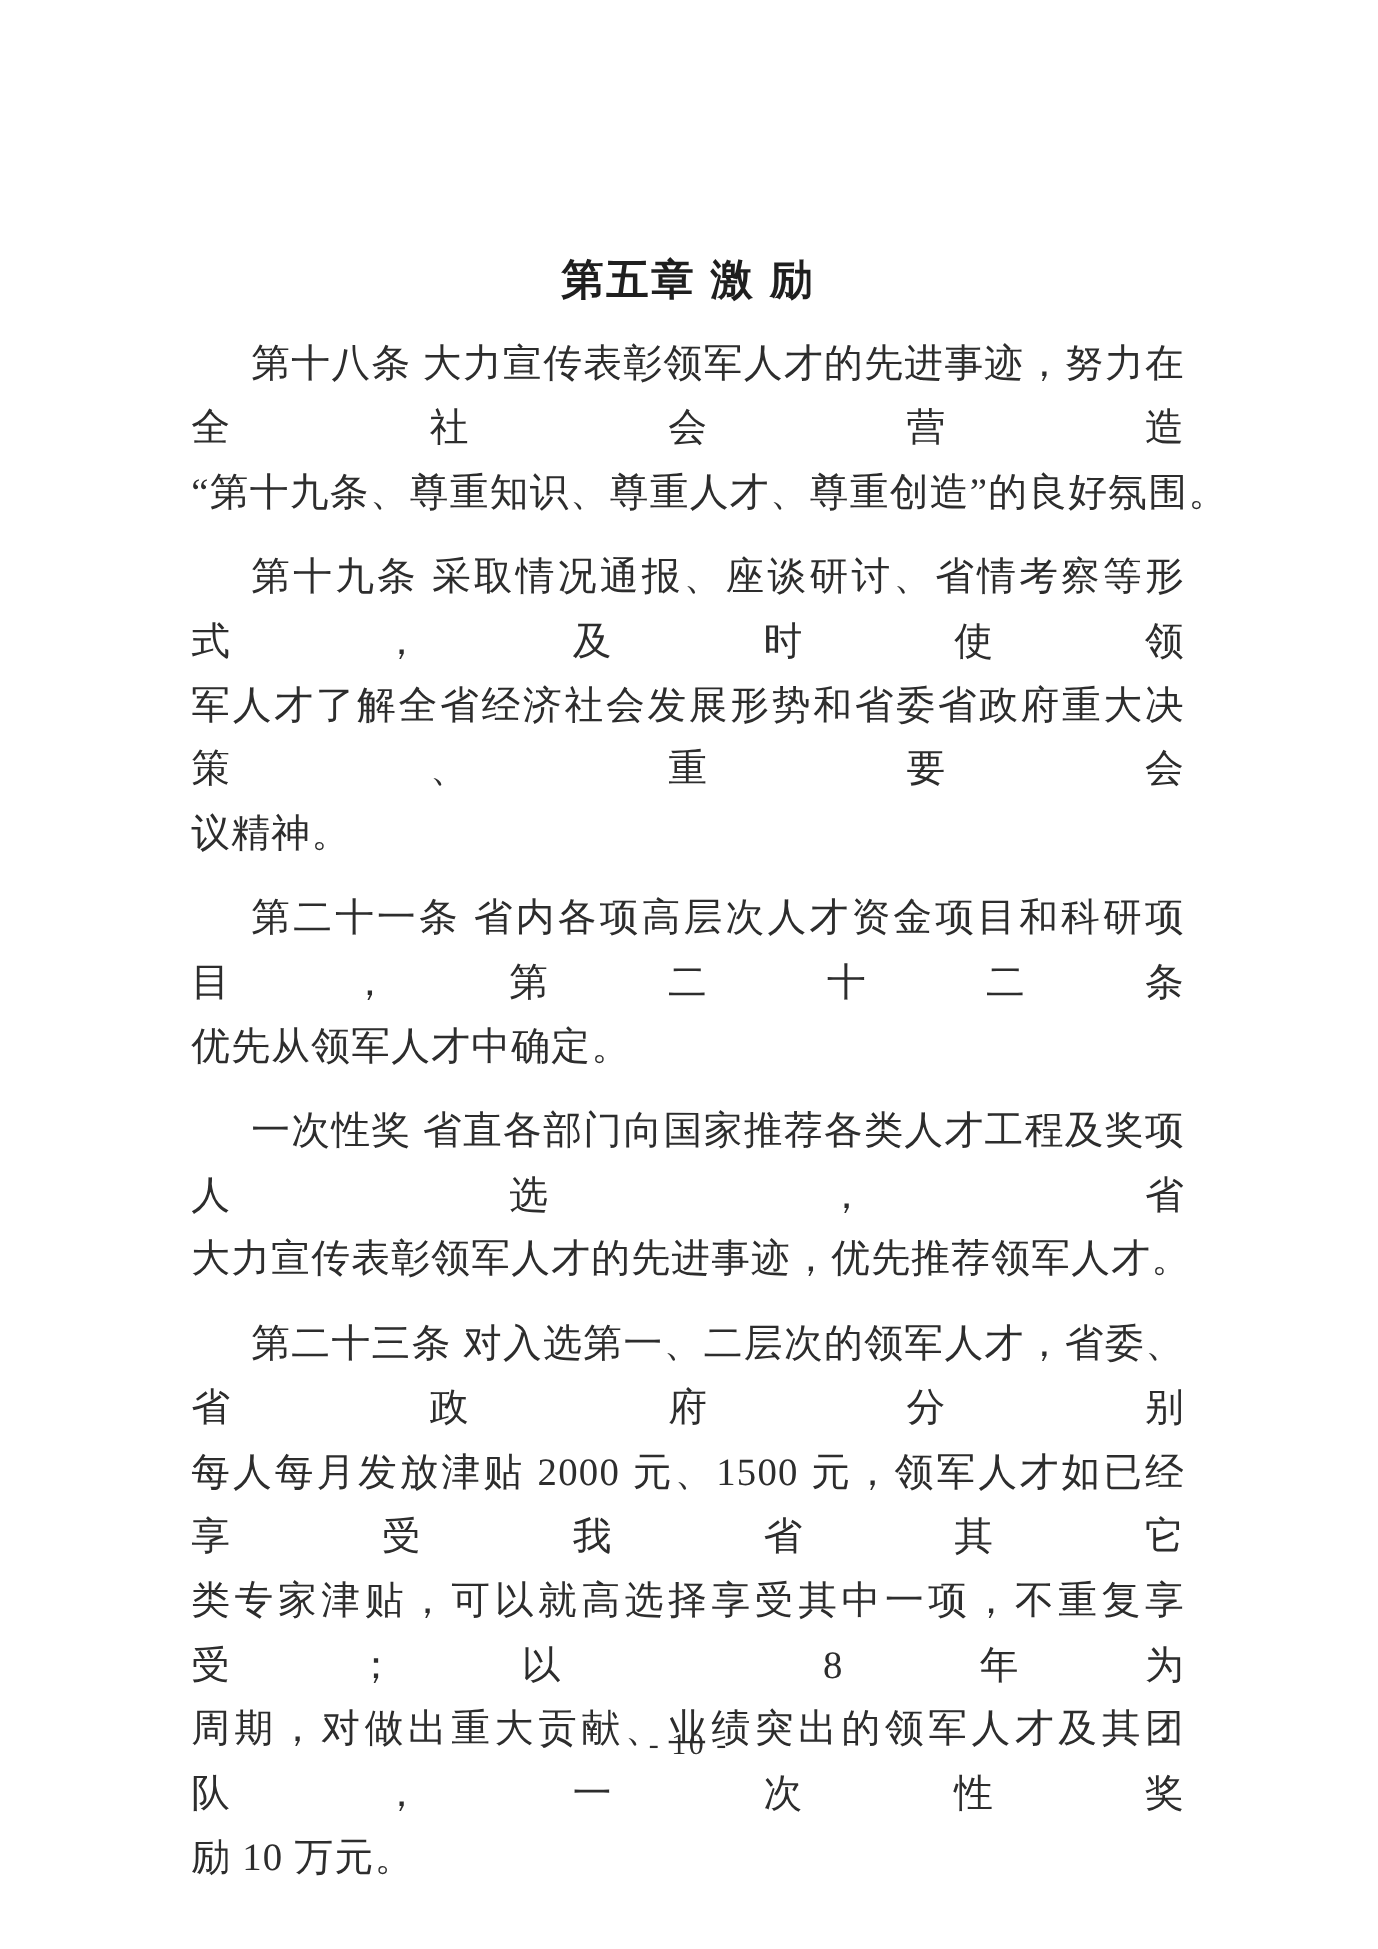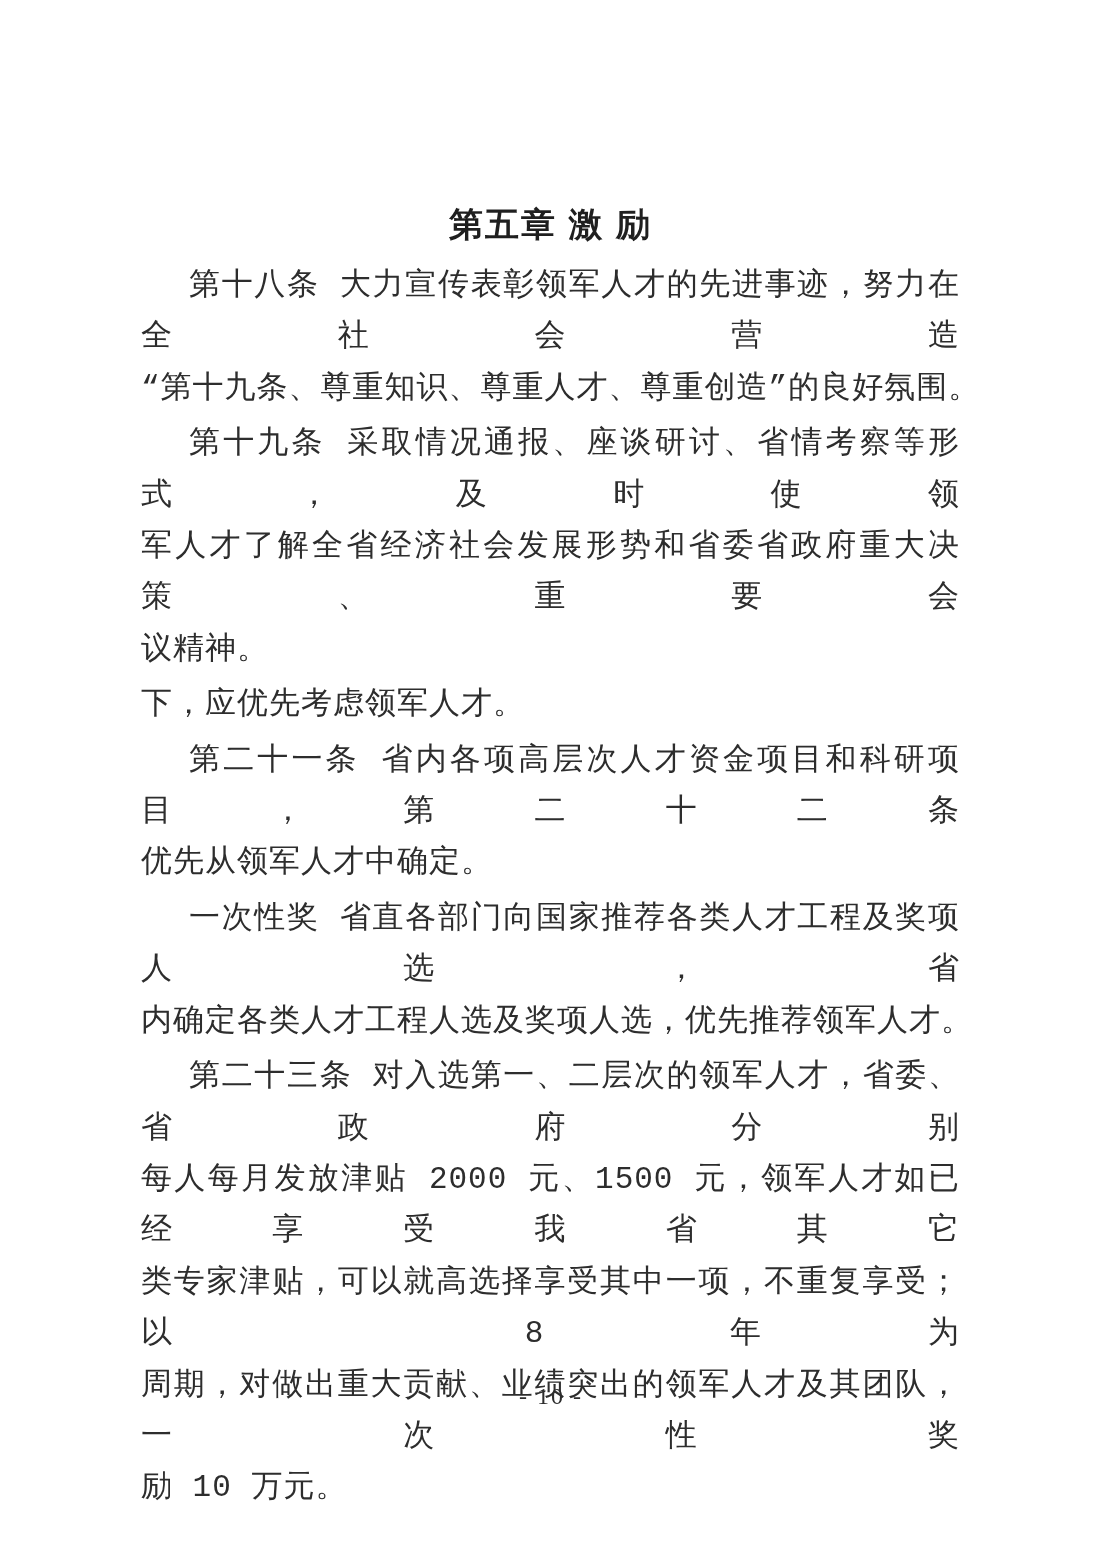--- a/index.html
+++ b/index.html
@@ -26,22 +26,21 @@
     margin: 0 0 11px 0;
     font-family: "Liberation Sans", "DejaVu Sans", sans-serif;
     font-weight: 700;
     font-size: 34px;
     line-height: 50px;
     text-align: center;
     color: #1f1f1f;
     letter-spacing: 2px;
   }
   .para {
-    margin: 4px;
-    font-family: Liberation Mono, monospace;
+    margin: 16px;
   }
   .line {
     font-size: 31px;
     line-height: 51.4px;
     letter-spacing: 1px;
     white-space: nowrap;
     color: #2d2d2d;
   }
   .line.full {
     white-space: normal;
@@ -74,29 +73,28 @@
         <div class="para">
           <div class="line first full">第十八条 大力宣传表彰领军人才的先进事迹，努力在全社会营造</div>
           <div class="line">“第十九条、尊重知识、尊重人才、尊重创造”的良好氛围。</div>
         </div>
         <div class="para">
           <div class="line first full">第十九条 采取情况通报、座谈研讨、省情考察等形式，及时使领</div>
           <div class="line full">军人才了解全省经济社会发展形势和省委省政府重大决策、重要会</div>
           <div class="line">议精神。</div>
         </div>
         <div class="para">
-          <div class="line">下，应优先考虑领军人才。</div>
         </div>
         <div class="para">
           <div class="line first full">第二十一条 省内各项高层次人才资金项目和科研项目，第二十二条</div>
           <div class="line">优先从领军人才中确定。</div>
         </div>
         <div class="para">
           <div class="line first full">一次性奖 省直各部门向国家推荐各类人才工程及奖项人选，省</div>
-          <div class="line">内确定各类人才工程人选及奖项人选，优先推荐领军人才。</div>
+          <div class="line">大力宣传表彰领军人才的先进事迹，优先推荐领军人才。</div>
         </div>
         <div class="para">
           <div class="line first full">第二十三条 对入选第一、二层次的领军人才，省委、省政府分别</div>
           <div class="line full">每人每月发放津贴 2000 元、1500 元，领军人才如已经享受我省其它</div>
           <div class="line full">类专家津贴，可以就高选择享受其中一项，不重复享受；以 8 年为</div>
           <div class="line full">周期，对做出重大贡献、业绩突出的领军人才及其团队，一次性奖</div>
           <div class="line">励 10 万元。</div>
         </div>
       </div>
   </div>

